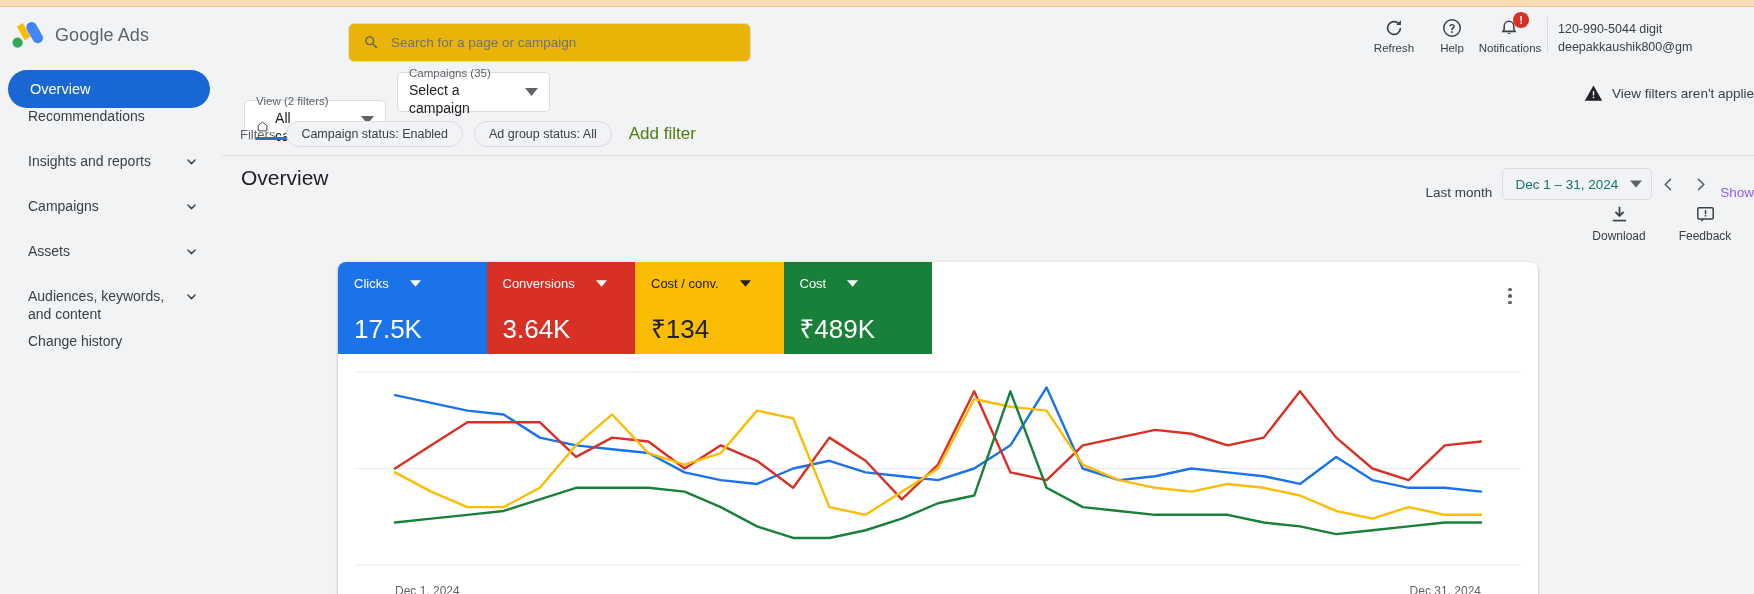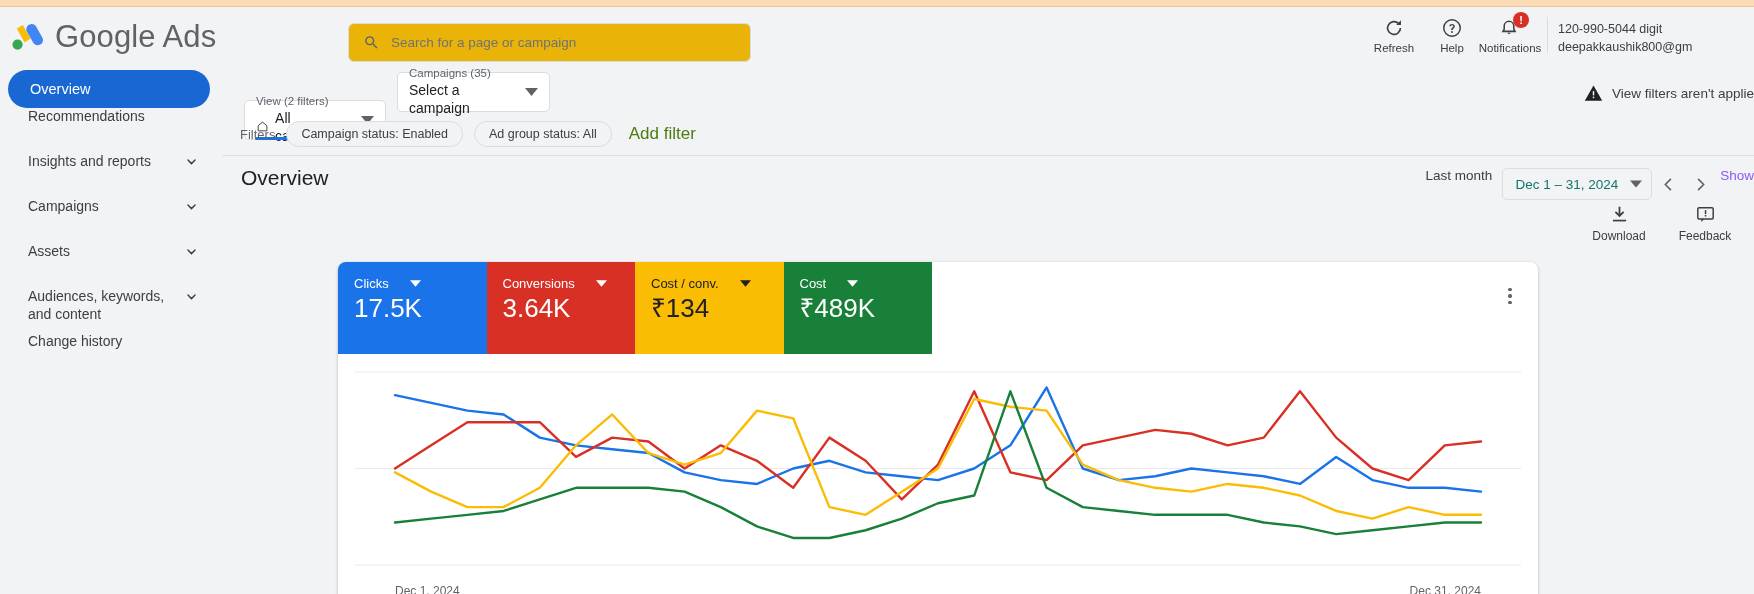--- a/index.html
+++ b/index.html
@@ -22,21 +22,21 @@
   .header {
     position: absolute; top: 7px; left: 0; width: 1754px; height: 57px;
     background: #f1f3f4;
   }
   .logo-wrap {
     position: absolute; left: 10px; top: 12px;
     display: flex; align-items: center; gap: 11px;
   }
   .gads-logo { width: 34px; height: 32px; }
   .logo-text {
-    font-size: 31px; color: #5f6368; letter-spacing: .1px; white-space: nowrap; text-align: right;
+    font-size: 18px; color: #5f6368; letter-spacing: .1px; white-space: nowrap; text-align: right;
   }
   .logo-text b { font-weight: 400; color: #5f6368; }
 
   .search-box {
     position: absolute; left: 348px; top: 16px;
     width: 403px; height: 39px;
     background: #eab308; border: 1px solid #dadce0; border-radius: 6px;
     display: flex; align-items: center; padding: 0 14px; gap: 11px;
   }
   .search-box svg { flex: 0 0 auto; }
@@ -144,21 +144,21 @@
     position: absolute; left: 222px; top: 155px;
     width: 1532px; height: 439px; background: #f1f3f4;
     border-top: 1px solid #e0e0e0;
   }
   .page-title {
     position: absolute; left: 19px; top: 10px;
     font-size: 21px; color: #202124; font-weight: normal;
   }
   .date-controls {
     position: absolute; right: 0; top: 12px;
-    display: flex; align-items: flex-start; gap: 0;
+    display: flex; align-items: flex-end; gap: 0;
   }
   .last-month-lbl { font-size: 13.5px; color: #3c4043; margin-right: 10px; }
   .date-select {
     height: 32px; min-width: 130px; border: 1px solid #dadce0; border-radius: 5px;
     background: #f1f3f4; display: flex; align-items: center;
     justify-content: space-between; gap: 12px; padding: 0 9px 0 12px;
     font-size: 13.5px; color: #0f766e; cursor: pointer; white-space: nowrap;
   }
   .arrow-btn {
     width: 32px; height: 32px; display: flex; align-items: center;
@@ -186,21 +186,21 @@
     background: #fff; border-radius: 8px;
     box-shadow: 0 1px 2px rgba(60,64,67,.25), 0 1px 3px 1px rgba(60,64,67,.1);
     overflow: hidden;
   }
   .metric-row { display: flex; height: 92px; width: 594px; }
   .metric {
     flex: 1; padding: 14px 16px 0 16px; cursor: pointer; position: relative;
   }
   .metric .m-head {
     display: flex; align-items: center; gap: 21px;
-    font-size: 13px; margin-bottom: 3px;
+    font-size: 13px; margin-bottom: 24px;
   }
   .metric .m-val { font-size: 26px; line-height: 1.1; }
   .m-light .m-head, .m-light .m-val { color: #fff; }
   .m-dark .m-head, .m-dark .m-val { color: #202124; }
 
   .kebab {
     position: absolute; right: 16px; top: 22px;
     width: 24px; height: 24px; cursor: pointer;
     display: flex; flex-direction: column; align-items: center;
     justify-content: center; gap: 3px;

